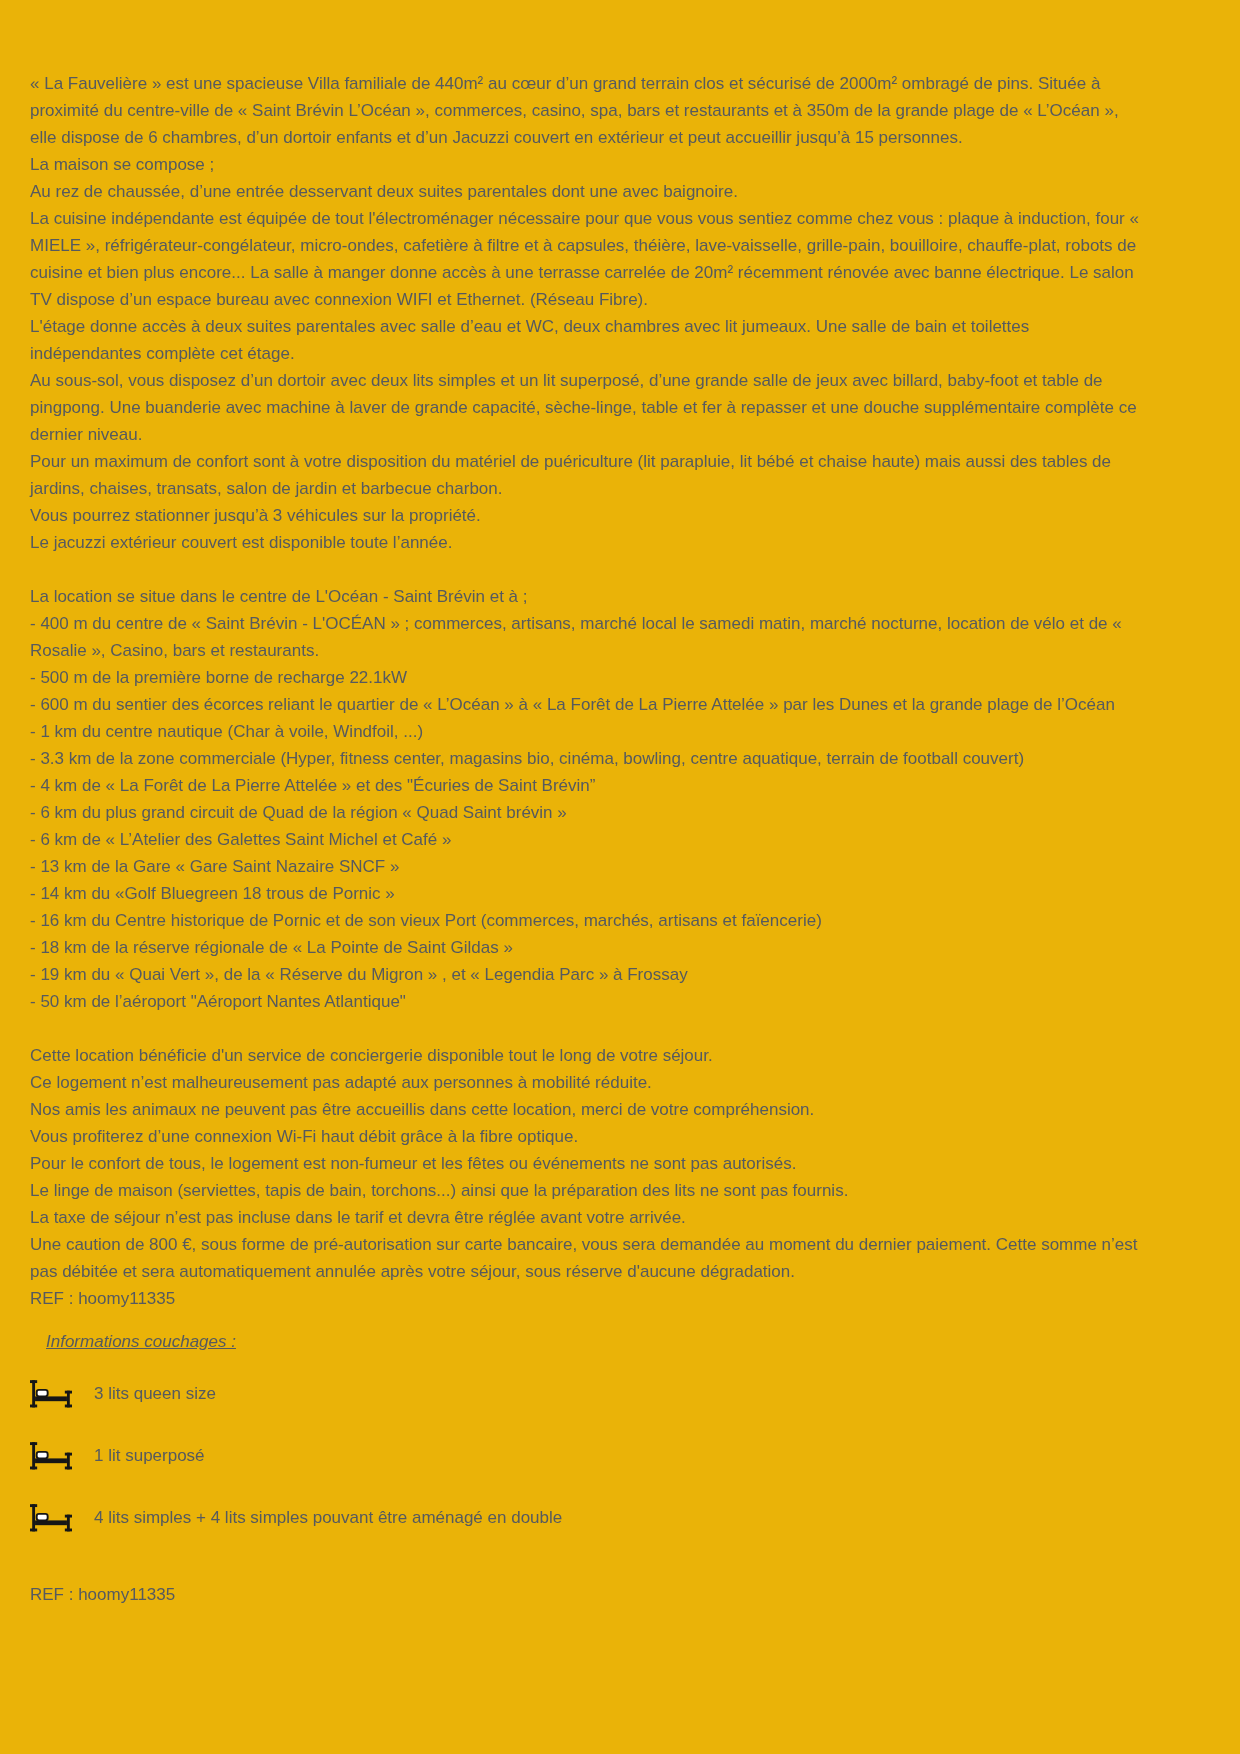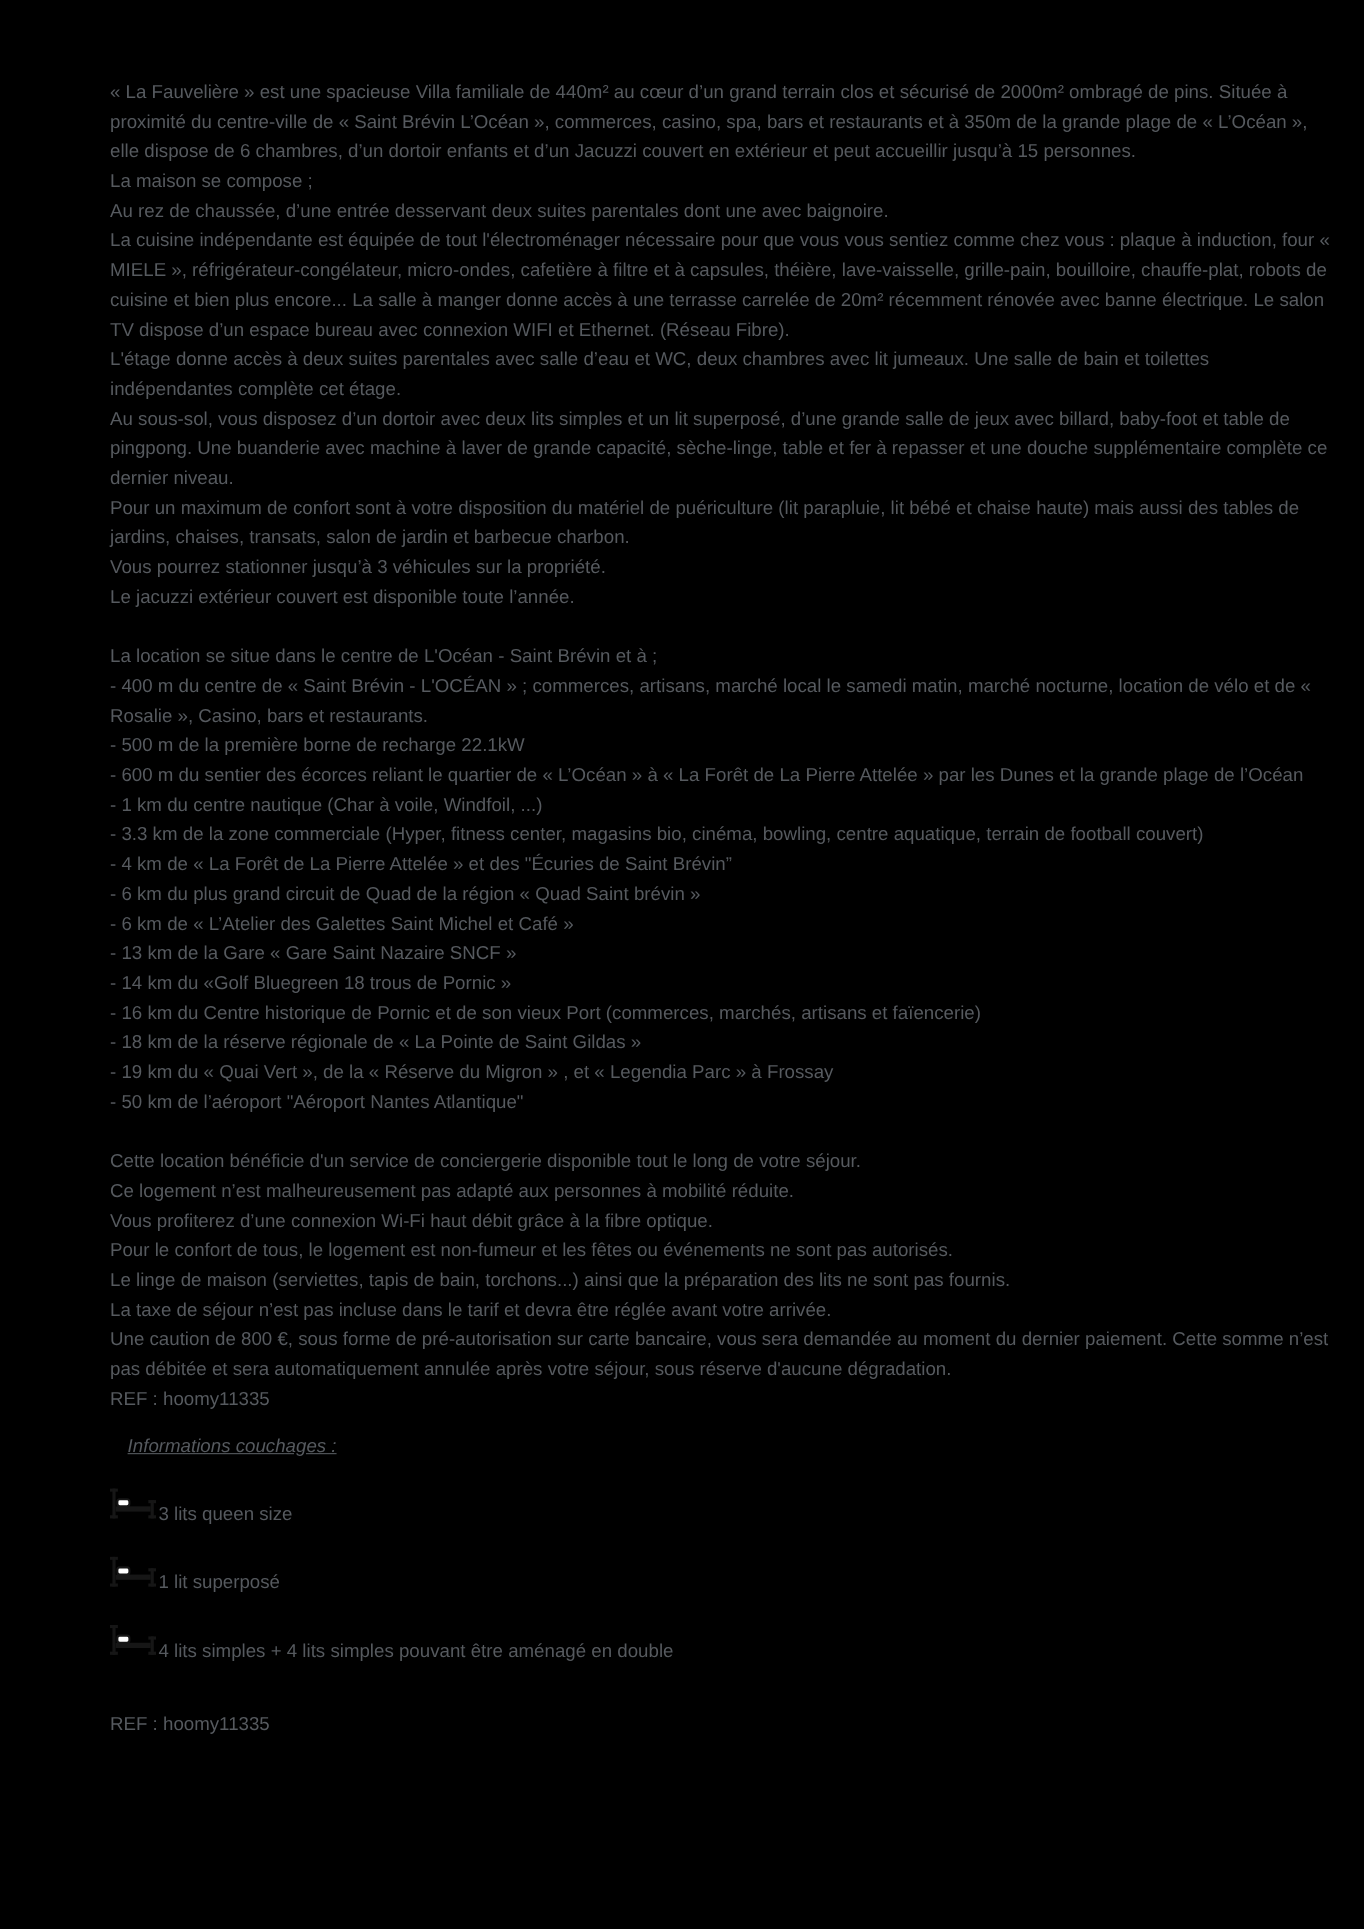--- a/index.html
+++ b/index.html
@@ -5,41 +5,41 @@
   html, body {
     margin: 0;
     padding: 0;
     background: #ffffff;
   }
   .page {
     position: relative;
     width: 1240px;
     min-height: 1754px;
     box-sizing: border-box;
-    background: #000000;
-    padding: 70px 62px 60px 100px;
+    background: #eab308;
+    padding: 70px 62px 60px 30px;
   }
   .doc {
     width: 1110px;
     font-family: "Liberation Sans", "DejaVu Sans", sans-serif;
     font-size: 17px;
     line-height: 27px;
     color: #565a5f;
   }
   .line { margin: 0; }
   .blank-line { height: 27px; }
   .sleep-heading {
     font-style: italic;
     text-decoration: underline;
     margin: 16px;
   }
   .bed-row {
     display: flex;
-    align-items: flex-end;
-    gap: 0;
+    align-items: flex-start;
+    gap: 20px;
     margin-top: 25px;
   }
   .bed-icon {
     flex: 0 0 auto;
     display: inline-block;
     margin-right: 2px;
   }
   .footer-ref { margin-top: 40px; }
 </style>
 </head>
@@ -78,20 +78,21 @@
       <div class="line">- 18 km de la réserve régionale de « La Pointe de Saint Gildas »</div>
       <div class="line">- 19 km du « Quai Vert », de la « Réserve du Migron » , et « Legendia Parc » à Frossay</div>
       <div class="line">- 50 km de l’aéroport "Aéroport Nantes Atlantique"</div>
     </section>
 
     <div class="blank-line"></div>
 
     <section>
       <div class="line">Cette location bénéficie d'un service de conciergerie disponible tout le long de votre séjour.</div>
       <div class="line">Ce logement n’est malheureusement pas adapté aux personnes à mobilité réduite.</div>
+      <div class="line">Nos amis les animaux ne peuvent pas être accueillis dans cette location, merci de votre compréhension.</div>
       <div class="line">Vous profiterez d’une connexion Wi-Fi haut débit grâce à la fibre optique.</div>
       <div class="line">Pour le confort de tous, le logement est non-fumeur et les fêtes ou événements ne sont pas autorisés.</div>
       <div class="line">Le linge de maison (serviettes, tapis de bain, torchons...) ainsi que la préparation des lits ne sont pas fournis.</div>
       <div class="line">La taxe de séjour n’est pas incluse dans le tarif et devra être réglée avant votre arrivée.</div>
       <div class="line">Une caution de 800 €, sous forme de pré-autorisation sur carte bancaire, vous sera demandée au moment du dernier paiement. Cette somme n’est pas débitée et sera automatiquement annulée après votre séjour, sous réserve d'aucune dégradation.</div>
       <div class="line">REF : hoomy11335</div>
     </section>
 
     <section>
       <div class="line sleep-heading">Informations couchages :</div>

